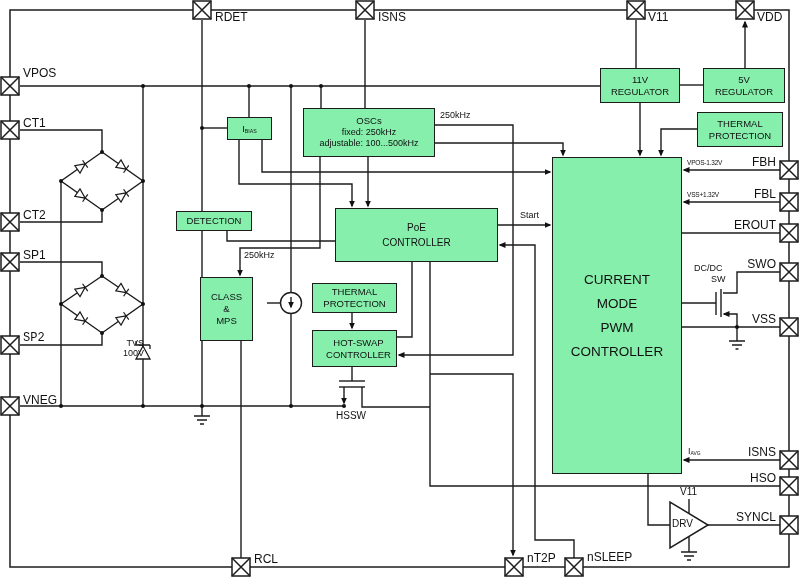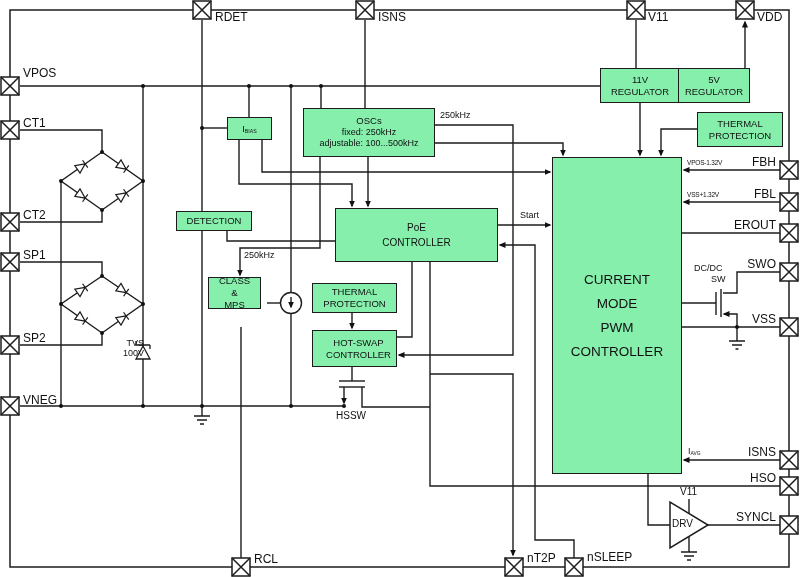--- a/index.html
+++ b/index.html
@@ -273,42 +273,42 @@
 
 <div class="blk" style="left:176px;top:211px;width:76px;height:20px;">
   <div>DETECTION</div>
 </div>
 
 <div class="blk poe-t" style="left:335px;top:208px;width:163px;height:54px;">
   <div>PoE</div>
   <div>CONTROLLER</div>
 </div>
 
-<div class="blk" style="left:208px;top:277px;width:53px;height:32px;">
+<div class="blk" style="left:200px;top:277px;width:53px;height:64px;">
   <div>CLASS</div>
   <div>&amp;</div>
   <div>MPS</div>
 </div>
 
 <div class="blk" style="left:312px;top:283px;width:85px;height:30px;">
   <div>THERMAL</div>
   <div>PROTECTION</div>
 </div>
 
 <div class="blk" style="left:312px;top:330px;width:85px;height:37px;padding-left:8px;">
   <div>HOT-SWAP</div>
   <div>CONTROLLER</div>
 </div>
 
 <div class="blk" style="left:600px;top:68px;width:80px;height:35px;">
   <div>11V</div>
   <div>REGULATOR</div>
 </div>
 
-<div class="blk" style="left:678px;top:68px;width:72px;height:35px;text-align:right;">
+<div class="blk" style="left:703px;top:68px;width:82px;height:35px;text-align:right;">
   <div>5V</div>
   <div>REGULATOR</div>
 </div>
 
 <div class="blk" style="left:697px;top:112px;width:86px;height:35px;">
   <div>THERMAL</div>
   <div>PROTECTION</div>
 </div>
 
 <div class="blk pwm-t" style="left:552px;top:157px;width:130px;height:317px;">
@@ -319,21 +319,21 @@
 </div>
 
 <div class="lbl" style="left:215px;top:11px;">RDET</div>
 <div class="lbl" style="left:378px;top:11px;">ISNS</div>
 <div class="lbl" style="left:648px;top:11px;">V11</div>
 <div class="lbl" style="left:757px;top:11px;">VDD</div>
 <div class="lbl" style="left:23px;top:67px;">VPOS</div>
 <div class="lbl" style="left:23px;top:117px;">CT1</div>
 <div class="lbl" style="left:23px;top:209px;">CT2</div>
 <div class="lbl" style="left:23px;top:249px;">SP1</div>
-<div class="lbl" style="left:23px;top:332px;">SP2</div>
+<div class="lbl" style="left:23px;top:332px;font-family:Liberation Mono, monospace;">SP2</div>
 <div class="lbl" style="left:23px;top:394px;">VNEG</div>
 <div class="lbl ra" style="right:24px;top:156px;">FBH</div>
 <div class="lbl ra" style="right:24px;top:188px;">FBL</div>
 <div class="lbl ra" style="right:24px;top:219px;">EROUT</div>
 <div class="lbl ra" style="right:24px;top:258px;">SWO</div>
 <div class="lbl ra" style="right:24px;top:313px;">VSS</div>
 <div class="lbl ra" style="right:24px;top:446px;">ISNS</div>
 <div class="lbl ra" style="right:24px;top:472px;">HSO</div>
 <div class="lbl ra" style="right:24px;top:511px;">SYNCL</div>
 <div class="lbl" style="left:254px;top:553px;">RCL</div>

